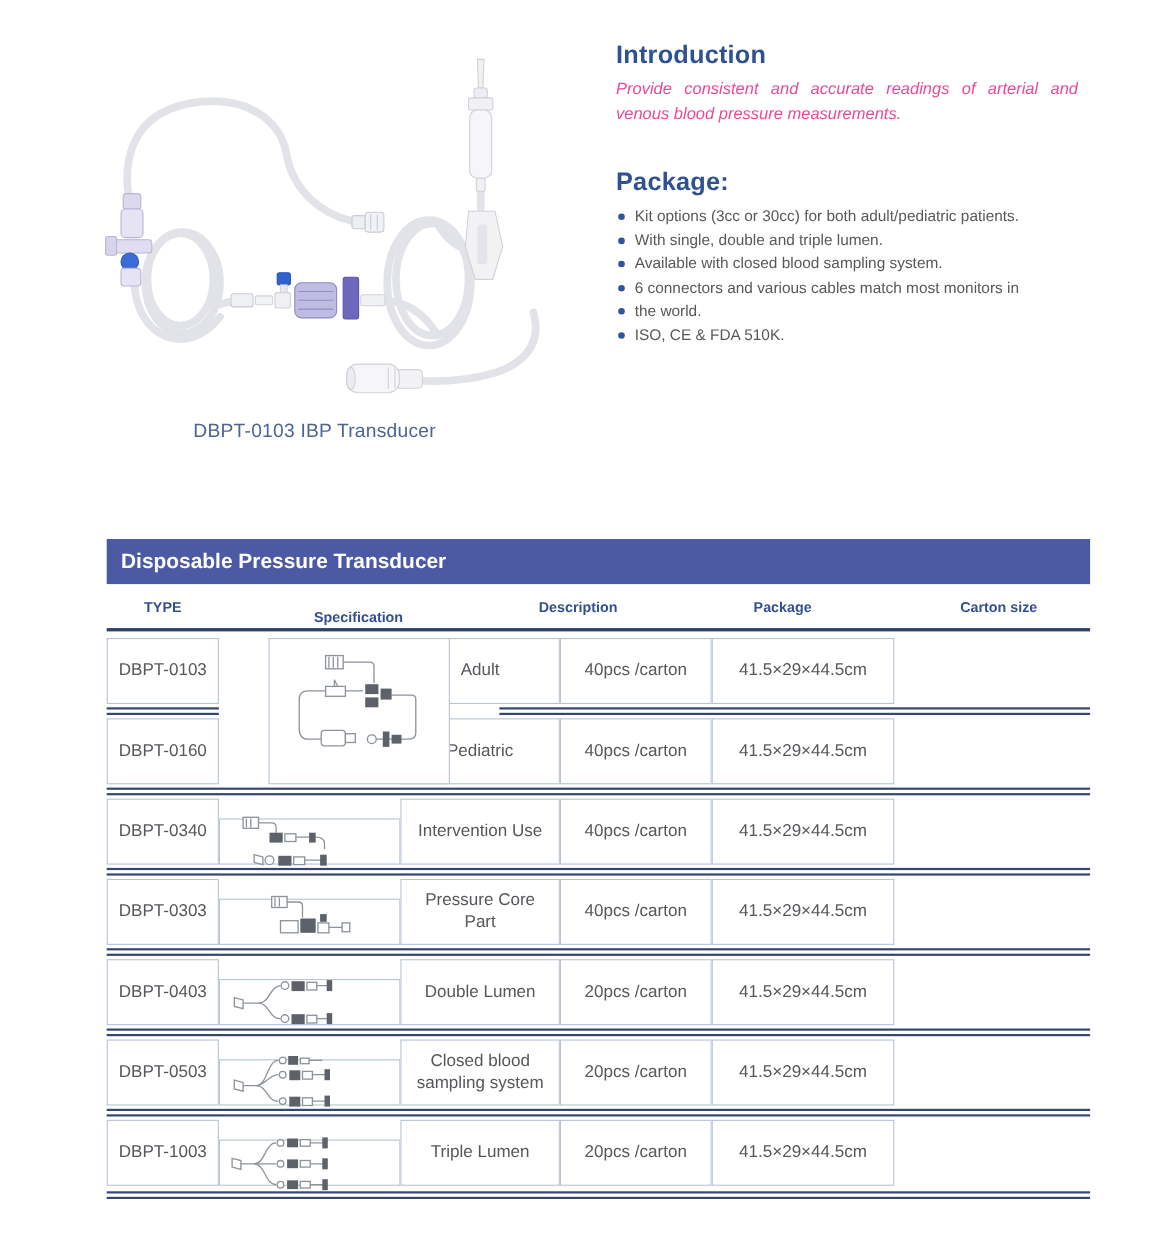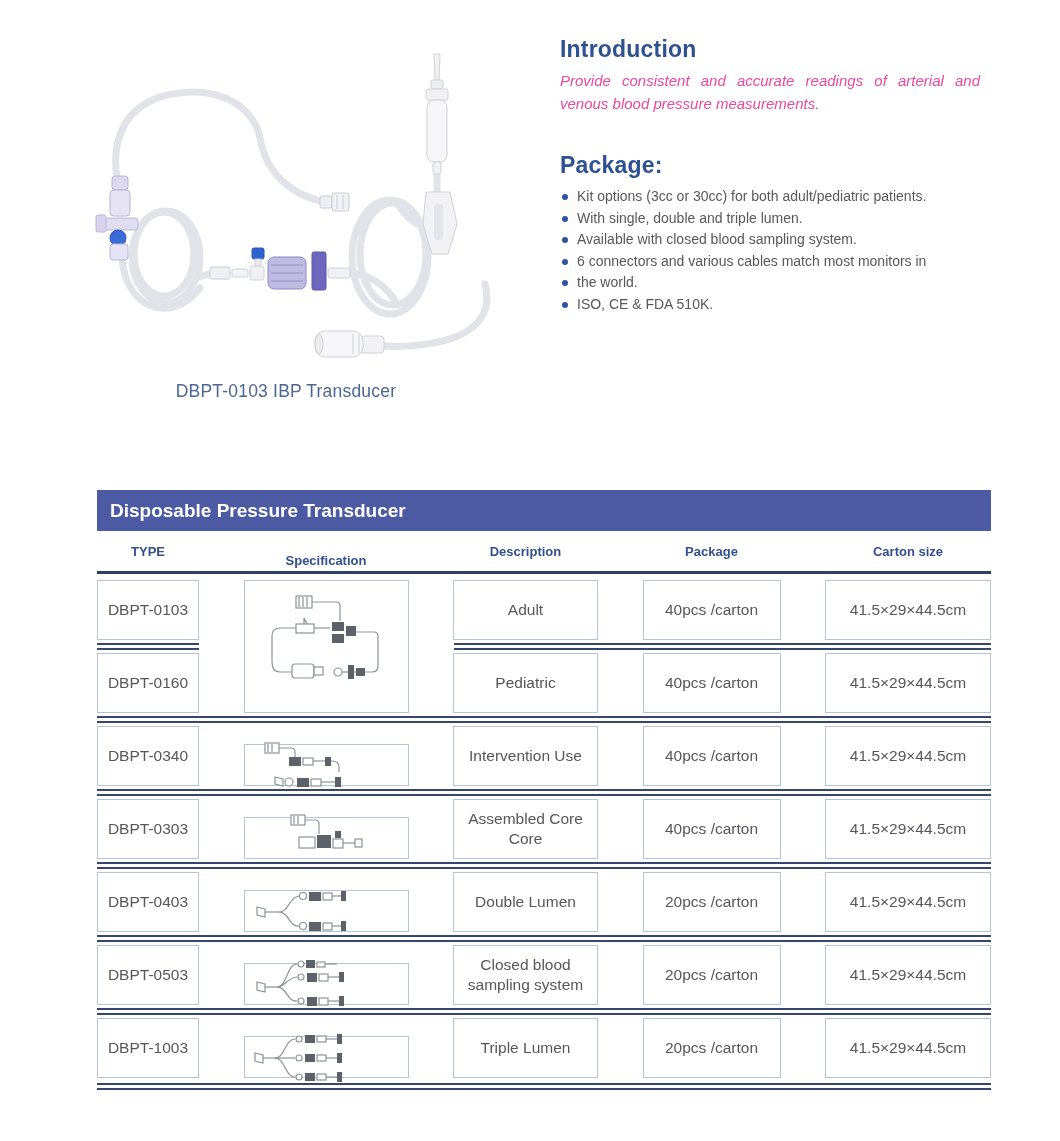--- a/index.html
+++ b/index.html
@@ -23,21 +23,21 @@
 
   
   .ptable{position:absolute;left:83px;top:490px;width:894px;padding-left:14px;}
   .banner{height:41px;background:#4b5aa3;color:#ffffff;font-weight:bold;font-size:19px;
         display:flex;align-items:center;padding-left:13px;box-sizing:border-box;}
   .thead{display:flex;justify-content:space-between;align-items:center;height:40px;}
   .th{font-weight:bold;font-size:13px;color:#33508e;text-align:center;}
   .w-type{width:102px;}.w-spec{width:165px;margin-top:18px;}.w-desc{width:145px;}.w-pack{width:138px;}.w-carton{width:166px;}
   .header-rule{border-top:3px solid #2f3f68;}
   .tbody{padding-top:6px;}
-  .trow{display:flex;justify-content:space-between;height:60px;}
+  .trow{display:flex;justify-content:flex-start;height:60px;}
   .cell{box-sizing:border-box;border:1px solid #b7c3d6;background:#fff;display:flex;
         align-items:center;justify-content:center;text-align:center;color:#56575b;
         font-size:15.5px;line-height:1.32;padding:0 6px;}
   .spacer{width:165px;}
   .sep{height:13px;display:flex;align-items:center;}
   .dline{height:7px;border-top:2px solid #36466f;border-bottom:2px solid #36466f;
         box-sizing:border-box;width:100%;background:#fff;}
   .sep.partial{justify-content:space-between;}
   .seg-left{width:102px;}.seg-right{width:537px;}
   .tgroup{position:relative;}
@@ -256,21 +256,21 @@
               <rect x="82" y="27" width="10" height="9" fill="#fff"></rect>
               <path d="M92,31 H104"></path>
               <rect x="104" y="27" width="7" height="8" fill="#fff"></rect>
             </g>
             <g fill="#5d626a">
               <rect x="66" y="23" width="14" height="13"></rect>
               <rect x="84" y="19" width="6" height="7"></rect>
             </g>
           </svg>
         </div>
-        <div class="cell w-desc">Assembled Core Core</div>
+        <div class="cell w-desc">Pressure Core Part</div>
         <div class="cell w-pack">40pcs /carton</div>
         <div class="cell w-carton">41.5×29×44.5cm</div>
       </div>
 
       <div class="sep">
           <div class="dline"></div>
         </div>
 
       <div class="trow">
         <div class="cell w-type">DBPT-0403</div>

